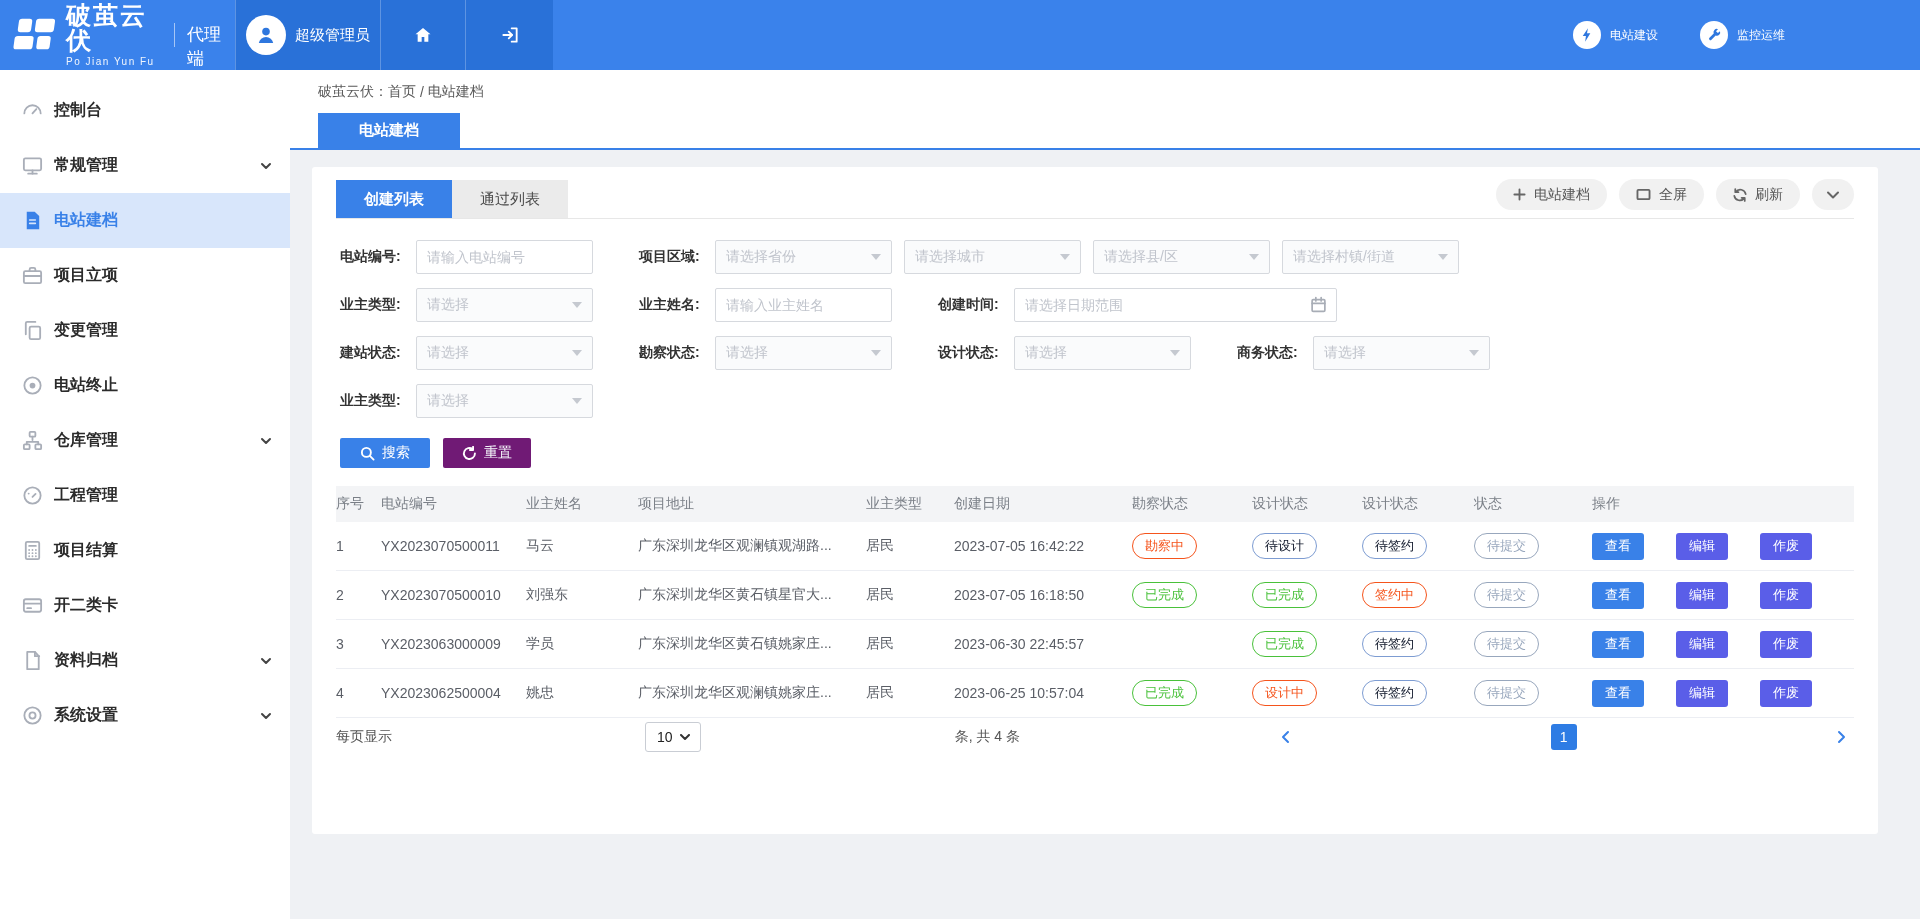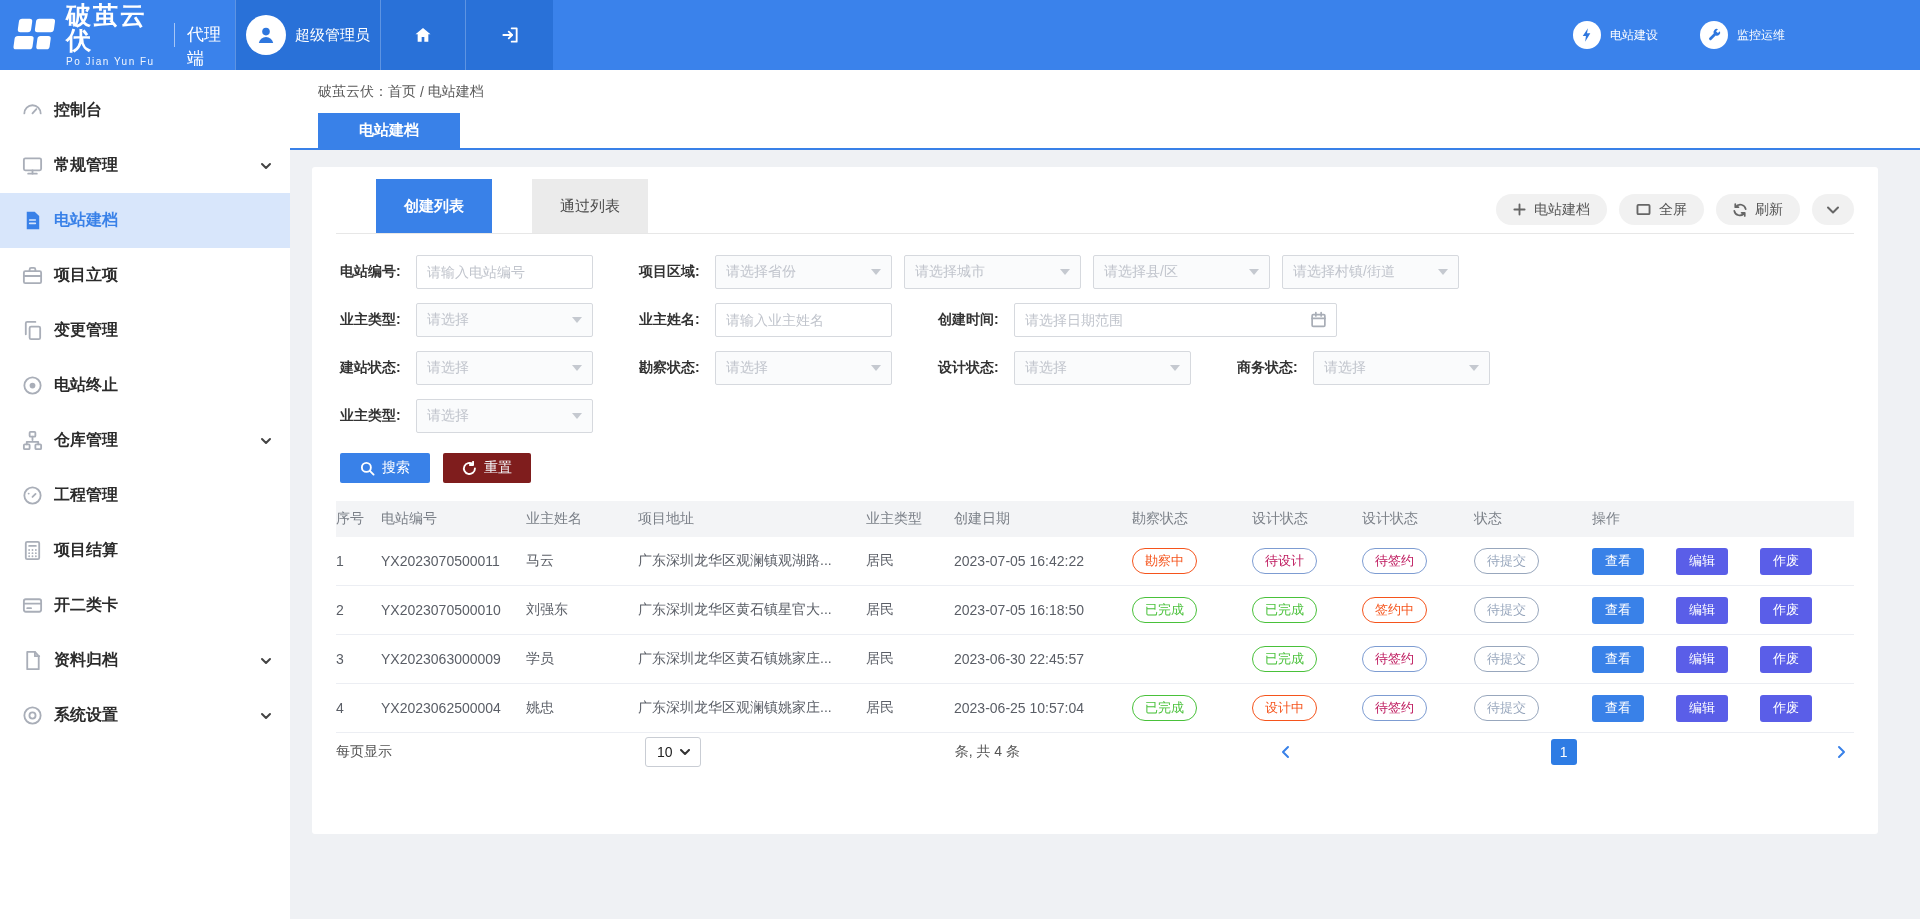--- a/index.html
+++ b/index.html
@@ -45,21 +45,21 @@
   .main{position:absolute;top:70px;left:290px;width:1630px;height:849px;background:#EFF1F4;}
   .crumb-bar{height:43px;background:#fff;display:flex;align-items:center;padding-left:28px;font-size:14px;color:#595959;}
   .crumb-bar .crumb-home{color:#595959;cursor:pointer;}
   .crumb-sep{white-space:pre;}
   .tab-row{height:37px;background:#fff;border-bottom:2px solid #3981E8;display:flex;align-items:flex-end;padding-left:28px;}
   .page-tab{width:142px;height:35px;background:#3981E8;color:#fff;font-size:15px;font-weight:bold;display:flex;align-items:center;justify-content:center;cursor:pointer;}
 
   .panel{background:#fff;width:1566px;margin:17px 0 0 22px;height:667px;border-radius:3px;padding:12px 24px 0 24px;}
   .panel-head{display:flex;align-items:flex-end;justify-content:space-between;border-bottom:1px solid #E7E7E7;padding-bottom:0;}
   .ltabs{display:flex;}
-  .ltab{width:116px;height:54px;display:flex;align-items:center;justify-content:center;font-size:15px;cursor:pointer;background:#EBEBEB;color:#4a4a4a;margin-left:40px;}
+  .ltab{width:116px;height:38px;display:flex;align-items:center;justify-content:center;font-size:15px;cursor:pointer;background:#EBEBEB;color:#4a4a4a;}
   .ltab.active{background:#3981E8;color:#fff;font-weight:bold;}
   .toolbar{display:flex;align-items:center;gap:12px;padding-bottom:8px;}
   .pill{height:31px;border-radius:16px;background:#F1F1F1;display:flex;align-items:center;gap:8px;padding:0 17px;font-size:14px;color:#555;cursor:pointer;}
   .pill svg{stroke:#666;fill:none;stroke-width:2;stroke-linecap:round;stroke-linejoin:round;}
 
   
   .filters{margin:21px 0 0 4px;}
   .frow{display:flex;align-items:center;margin-bottom:14px;}
   .fg{display:flex;align-items:center;margin-right:46px;}
   .flabel{font-size:14px;font-weight:bold;color:#333;margin-right:12px;white-space:nowrap;width:64px;}
@@ -70,34 +70,34 @@
   .caret{width:0;height:0;border-left:5px solid transparent;border-right:5px solid transparent;border-top:6px solid #C5C9D0;}
   .sel-group{display:flex;gap:12px;}
   .date-wrap{position:relative;}
   .ctl-date{width:323px;padding-right:34px;}
   .cal-icon{position:absolute;right:10px;top:8px;}
   .cal-icon svg{stroke:#A8ADB6;fill:none;stroke-width:1.6;stroke-linecap:round;}
 
   .actions{display:flex;gap:13px;margin:20px 0 18px 4px;}
   .btn{height:30px;display:flex;align-items:center;justify-content:center;gap:7px;border:none;border-radius:2px;font-size:14px;color:#fff;cursor:pointer;font-family:inherit;}
   .btn-search{width:90px;background:#3981E8;}
-  .btn-reset{width:88px;background:#7f1d1d;color:#F4F7FB;}
+  .btn-reset{width:88px;background:#701a75;color:#F4F7FB;}
   .btn svg{fill:none;stroke:#fff;stroke-width:2;stroke-linecap:round;stroke-linejoin:round;}
 
   
   .grid{display:grid;grid-template-columns:45px 145px 112px 228px 88px 178px 120px 110px 112px 118px auto;align-items:center;}
   .t-head{height:36px;background:#F3F4F6;color:#7A7F87;font-size:14px;}
   .t-head > div{padding-right:6px;}
   .t-row{height:49px;border-bottom:1px solid #ECEEF3;color:#5A5E66;font-size:14px;}
   .t-row > div{padding-right:6px;overflow:hidden;white-space:nowrap;}
   .badge{display:inline-block;height:26px;line-height:24px;padding:0 12px;border-radius:13px;font-size:13px;border:1px solid;background:#fff;}
   .badge:empty{display:none;}
   .badge.orange{color:#F5541C;border-color:#F5541C;}
   .badge.green{color:#49C13A;border-color:#49C13A;}
-  .badge.blue{color:#be185d;border-color:#7D9CD2;}
+  .badge.blue{color:#0f172a;border-color:#7D9CD2;}
   .badge.gray{color:#98A7BD;border-color:#98A7BD;}
   .ops{display:flex;gap:32px;}
   .op-btn{height:27px;padding:0 13px;border:none;border-radius:3px;color:#fff;font-size:13px;cursor:pointer;font-family:inherit;}
   .op-view{background:#3981E8;}
   .op-edit,.op-void{background:#5A5EE8;}
 
   
   .pagination{display:flex;align-items:center;justify-content:space-between;gap:10px;margin-top:4px;font-size:14px;color:#555;}
   .psize{width:56px;height:30px;border:1px solid #C9CDD4;border-radius:3px;display:flex;align-items:center;justify-content:center;gap:7px;cursor:pointer;color:#222;}
   .psize svg{stroke:#333;fill:none;stroke-width:2;stroke-linecap:round;stroke-linejoin:round;}

